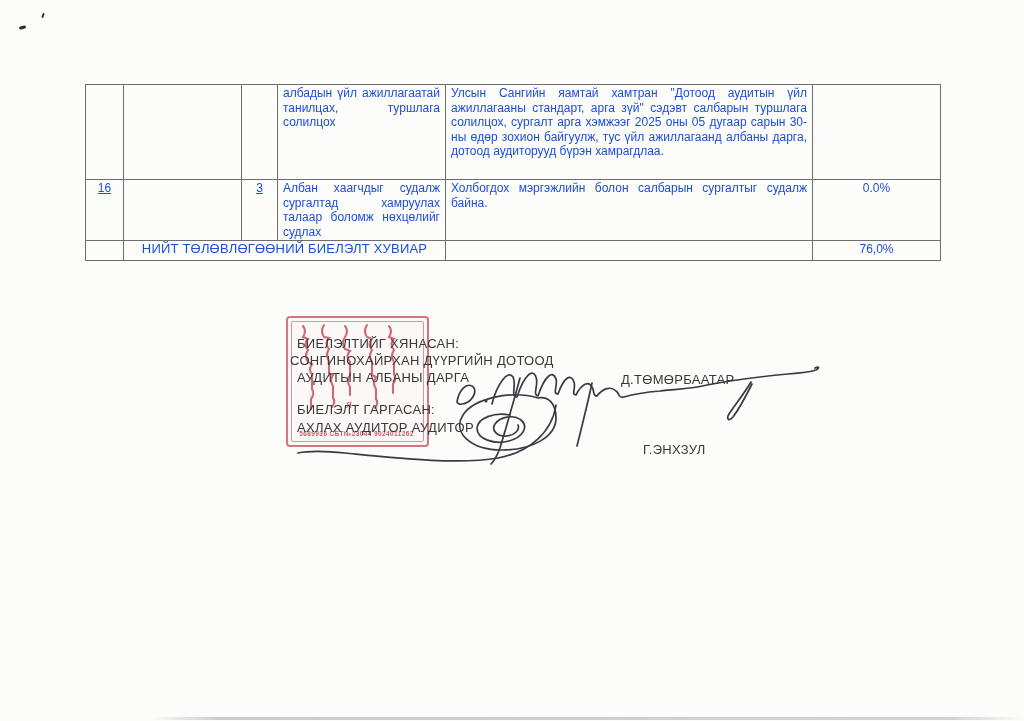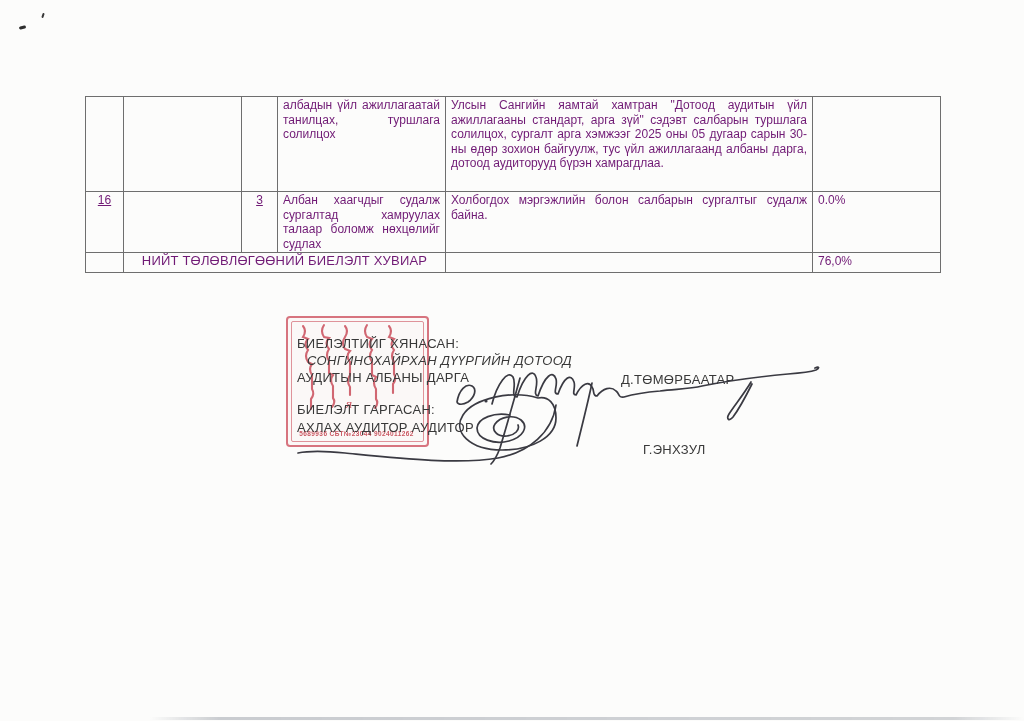--- a/index.html
+++ b/index.html
@@ -15,44 +15,44 @@
   .speck.s1{left:19px;top:26px;width:7px;height:3px;transform:rotate(-14deg);}
   .speck.s2{left:42px;top:13px;width:2px;height:5px;transform:rotate(18deg);background:#3a3a3a;}
   .scan-edge{
     position:absolute;left:150px;top:717px;width:874px;height:3px;
     background:linear-gradient(to right,rgba(150,156,163,0),rgba(140,146,155,0.45) 8%,rgba(140,146,155,0.38) 92%,rgba(150,156,163,0));
     filter:blur(0.6px);
   }
 
   
   table.plan{
-    position:absolute;left:85px;top:96px;width:855px;
+    position:absolute;left:85px;top:84px;width:855px;
     border-collapse:collapse;table-layout:fixed;
-    font-size:12px;line-height:14.6px;color:#701a75;
+    font-size:12px;line-height:14.6px;color:#1d4ed8;
   }
   table.plan td{
     border:1px solid #6e6e6e;padding:1px 5px;vertical-align:top;
     overflow:hidden;
   }
   tr.r1 td{height:92px;}
   tr.r2 td{height:56px;}
   tr.r3 td{height:17px;}
   td.num,td.cnt{text-align:center;vertical-align:middle;text-decoration:underline;}
-  td.pct{vertical-align:middle;}
+  td.pct{text-align:center;vertical-align:middle;}
   td.res-mid{vertical-align:middle;}
   .just{text-align:justify;text-align-last:left;}
   td.total-label{
     text-align:center;vertical-align:middle;font-size:13px;letter-spacing:0.2px;
     white-space:nowrap;
   }
 
   
   .so{position:absolute;font-size:13px;letter-spacing:0.3px;color:#383838;white-space:nowrap;}
   .so.h1{left:297px;top:336px;}
-  .so.h2{left:307px;top:353px;font-style:italic;}
+  .so.h2{left:290px;top:353px;}
   .so.h3{left:297px;top:370px;}
   .so.n1{left:621px;top:372px;}
   .so.h4{left:297px;top:402px;}
   .so.h5{left:297px;top:420px;}
   .so.n2{left:643px;top:442px;}
 
   
   .stamp{
     position:absolute;left:286px;top:316px;width:139px;height:127px;
     border:2.5px solid rgba(208,92,105,0.85);border-radius:4px;

